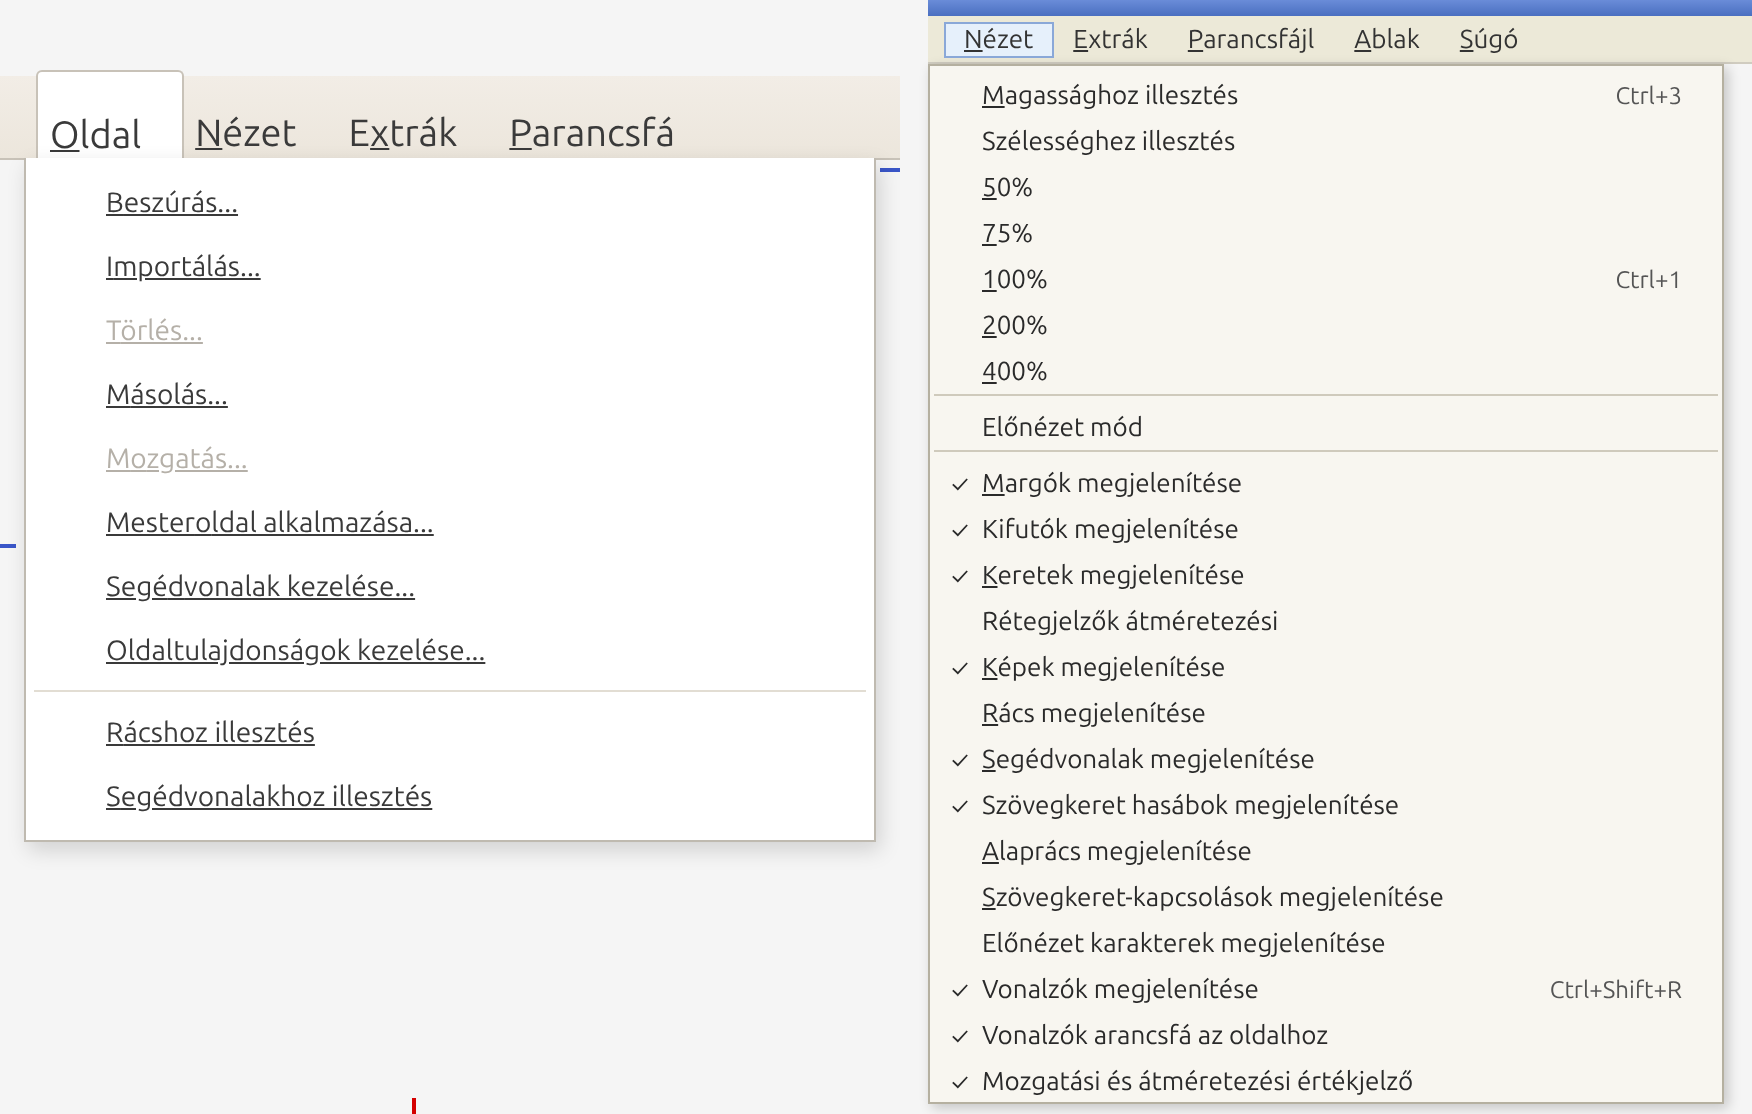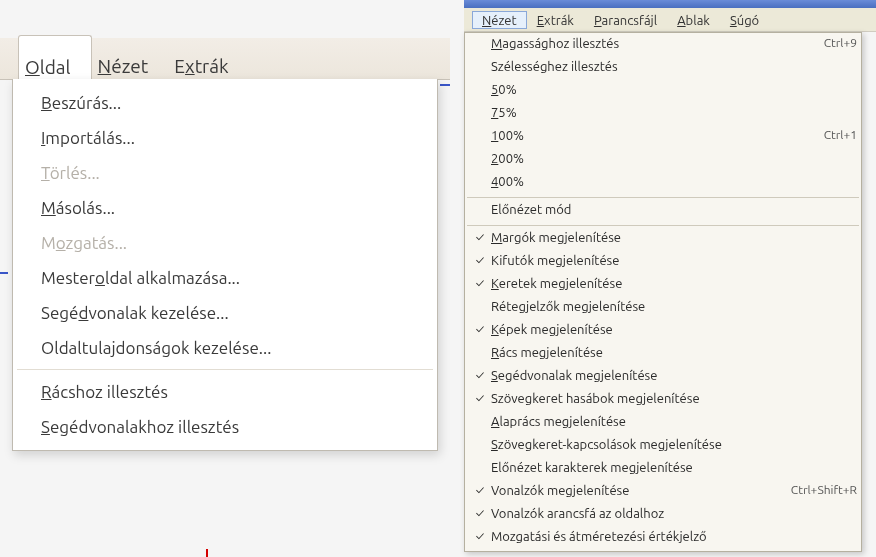--- a/index.html
+++ b/index.html
@@ -47,24 +47,25 @@
     top: 41px;
     left: 12px;
     width: 426px;
     background: #ffffff;
     border: 1px solid #bfbab0;
     border-top: none;
     box-shadow: 2px 4px 10px rgba(0,0,0,0.15);
     padding: 6px 0;
   }
   .left-dropdown .menu-item {
-    font-size: 17px;
+    font-size: 14px;
     color: #3a3a3a;
-    padding: 8px 20px 8px 28px;
-    cursor: default;
+    padding: 8px 20px 8px 40px;
+    cursor: default;
+    text-decoration: underline;
   }
   .left-dropdown .menu-item.disabled {
     color: #b5b0a8;
   }
   .left-dropdown .sep {
     height: 1px;
     background: #e2ddd3;
     margin: 4px 4px;
   }
 
@@ -122,22 +123,22 @@
     background: #f8f6f0;
     border: 1px solid #b5b0a0;
     width: 398px;
     box-shadow: 2px 2px 6px rgba(0,0,0,0.2);
     font-size: 13px;
     color: #2a2a2a;
     padding: 1px 0;
   }
   .right-dropdown .menu-item {
     display: flex;
-    align-items: flex-start;
-    padding: 2px 4px 2px 4px;
+    align-items: flex-end;
+    padding: 2px 20px 2px 4px;
     height: 23px;
     cursor: default;
   }
   .right-dropdown .menu-item .check-col {
     width: 22px;
     display: flex;
     justify-content: center;
     font-size: 12px;
     color: #2a2a2a;
   }
@@ -160,20 +161,21 @@
 
 <div class="blue-frag-left"></div>
 <div class="blue-frag-top"></div>
 <div class="red-frag-bottom"></div>
 
 <div class="left-pane">
   <div class="left-menubar" id="left-menubar">
       <div class="mb-item open"><span class="underline-char">O</span>ldal</div>
       <div class="mb-item"><span class="underline-char">N</span>ézet</div>
       <div class="mb-item">E<span class="underline-char">x</span>trák</div>
+      <div class="mb-item"><span class="underline-char">P</span>arancsfá</div>
     </div>
   <div class="left-dropdown" id="left-dropdown">
       <div class="menu-item"><span class="underline-char">B</span>eszúrás...</div>
       <div class="menu-item"><span class="underline-char">I</span>mportálás...</div>
       <div class="menu-item disabled"><span class="underline-char">T</span>örlés...</div>
       <div class="menu-item"><span class="underline-char">M</span>ásolás...</div>
       <div class="menu-item disabled">M<span class="underline-char">o</span>zgatás...</div>
       <div class="menu-item">Mester<span class="underline-char">o</span>ldal alkalmazása...</div>
       <div class="menu-item">Segé<span class="underline-char">d</span>vonalak kezelése...</div>
       <div class="menu-item">Oldaltulajdonságok kezelése...</div>
@@ -189,21 +191,21 @@
       <div class="mb-item open"><span class="underline-char">N</span>ézet</div>
       <div class="mb-item"><span class="underline-char">E</span>xtrák</div>
       <div class="mb-item"><span class="underline-char">P</span>arancsfájl</div>
       <div class="mb-item"><span class="underline-char">A</span>blak</div>
       <div class="mb-item"><span class="underline-char">S</span>úgó</div>
     </div>
   <div class="right-dropdown" id="right-dropdown">
       <div class="menu-item">
         <span class="check-col"></span>
         <span class="label-col"><span class="underline-char">M</span>agassághoz illesztés</span>
-        <span class="shortcut-col">Ctrl+9</span>
+        <span class="shortcut-col">Ctrl+3</span>
       </div>
       <div class="menu-item">
         <span class="check-col"></span>
         <span class="label-col">Szélességhez illesztés</span>
       </div>
       <div class="menu-item">
         <span class="check-col"></span>
         <span class="label-col"><span class="underline-char">5</span>0%</span>
       </div>
       <div class="menu-item">
@@ -236,21 +238,21 @@
       <div class="menu-item">
         <span class="check-col">✓</span>
         <span class="label-col">Kifutók megjelenítése</span>
       </div>
       <div class="menu-item">
         <span class="check-col">✓</span>
         <span class="label-col"><span class="underline-char">K</span>eretek megjelenítése</span>
       </div>
       <div class="menu-item">
         <span class="check-col"></span>
-        <span class="label-col">Rétegjelzők megjelenítése</span>
+        <span class="label-col">Rétegjelzők átméretezési</span>
       </div>
       <div class="menu-item">
         <span class="check-col">✓</span>
         <span class="label-col"><span class="underline-char">K</span>épek megjelenítése</span>
       </div>
       <div class="menu-item">
         <span class="check-col"></span>
         <span class="label-col"><span class="underline-char">R</span>ács megjelenítése</span>
       </div>
       <div class="menu-item">

